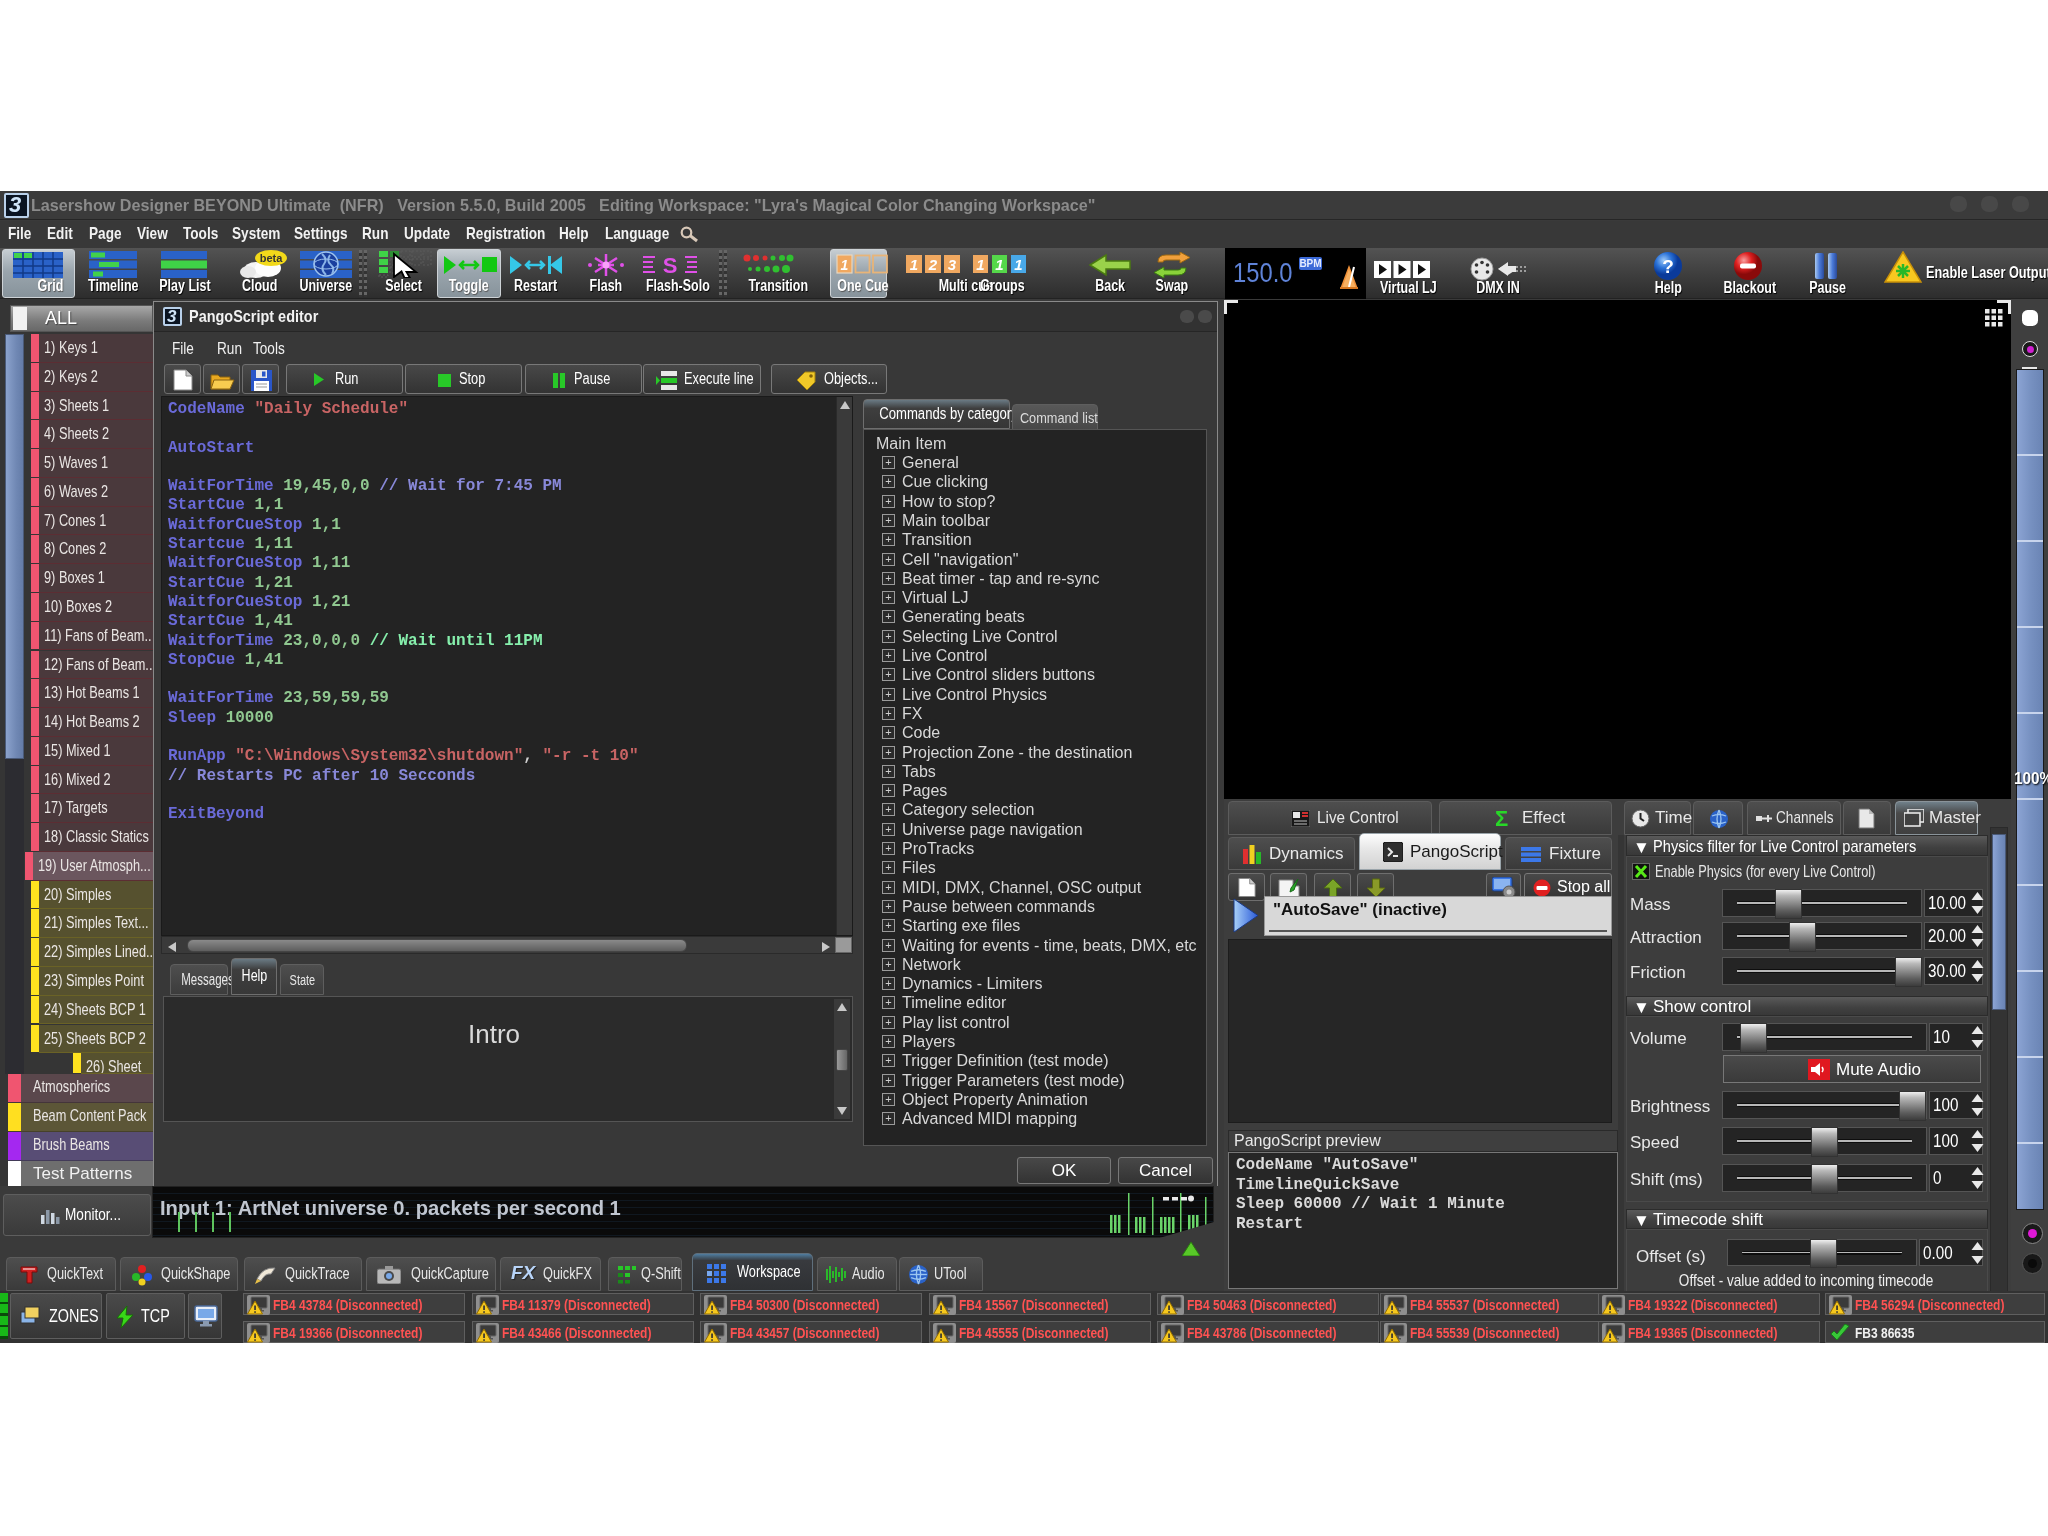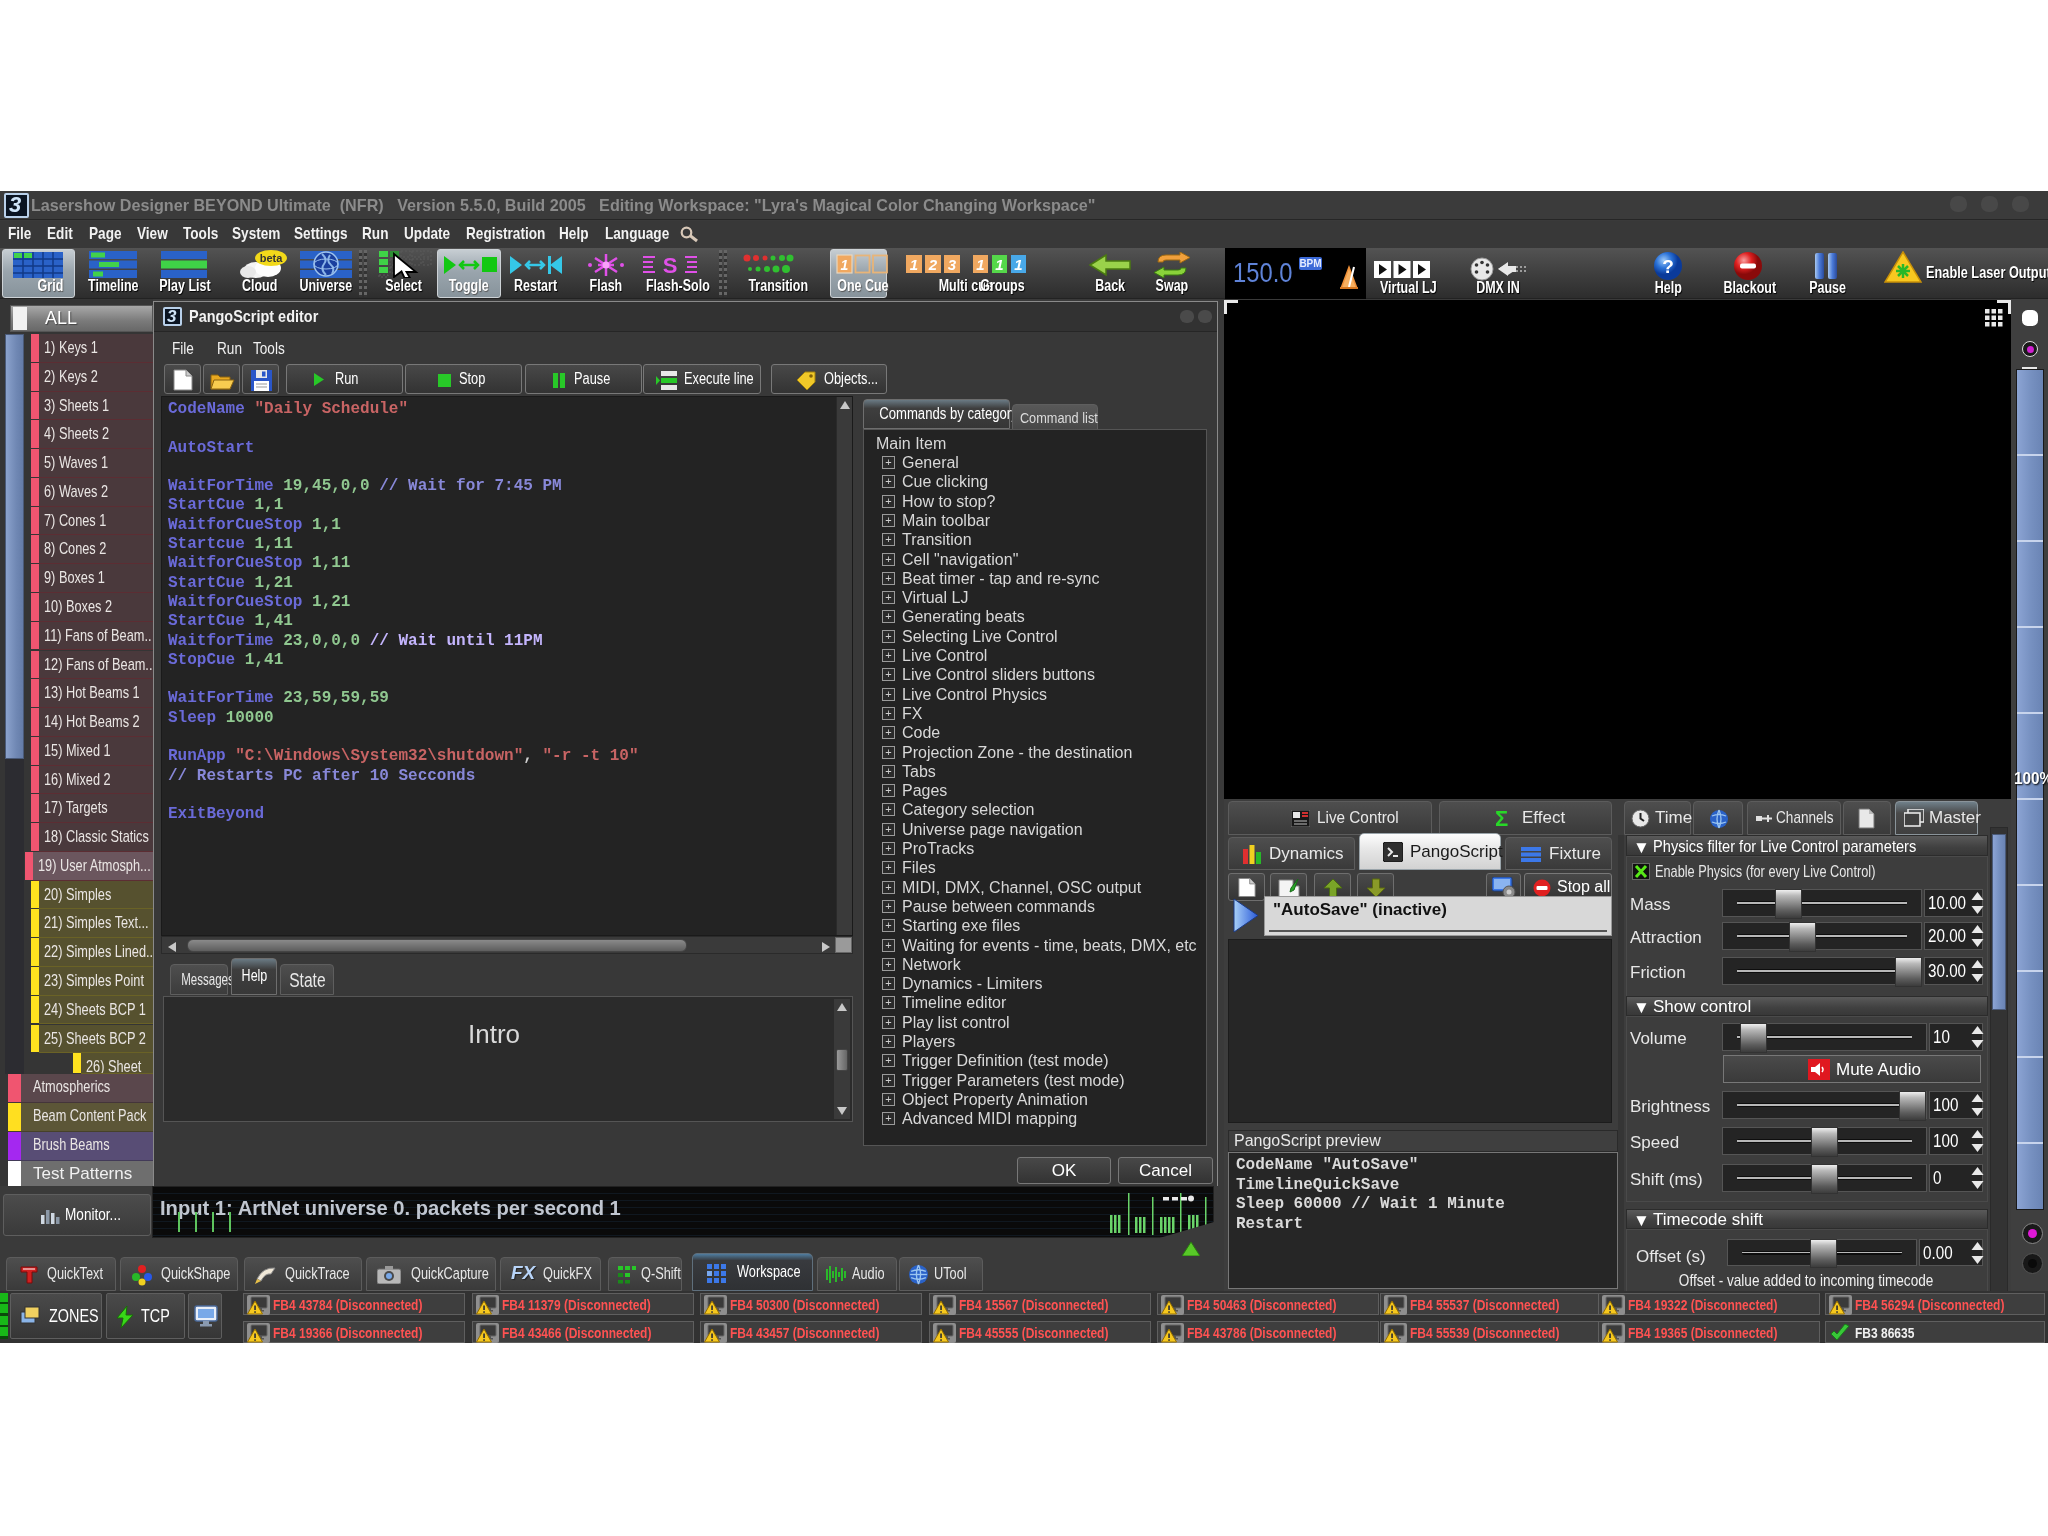--- a/index.html
+++ b/index.html
@@ -491,21 +491,21 @@
 <span style="color:#6a6ad8">AutoStart</span>
 
 <span style="color:#6a6ad8">WaitForTime</span> <span style="color:#90c890">19,45,0,0</span> <span style="color:#8888d8">// Wait for 7:45 PM</span>
 <span style="color:#6a6ad8">StartCue</span> <span style="color:#90c890">1,1</span>
 <span style="color:#6a6ad8">WaitforCueStop</span> <span style="color:#90c890">1,1</span>
 <span style="color:#6a6ad8">Startcue</span> <span style="color:#90c890">1,11</span>
 <span style="color:#6a6ad8">WaitforCueStop</span> <span style="color:#90c890">1,11</span>
 <span style="color:#6a6ad8">StartCue</span> <span style="color:#90c890">1,21</span>
 <span style="color:#6a6ad8">WaitforCueStop</span> <span style="color:#90c890">1,21</span>
 <span style="color:#6a6ad8">StartCue</span> <span style="color:#90c890">1,41</span>
-<span style="color:#6a6ad8">WaitforTime</span> <span style="color:#90c890">23,0,0,0</span> <span style="color:#c4b5fd">// Wait until 11PM</span>
+<span style="color:#6a6ad8">WaitforTime</span> <span style="color:#90c890">23,0,0,0</span> <span style="color:#86efac">// Wait until 11PM</span>
 <span style="color:#6a6ad8">StopCue</span> <span style="color:#90c890">1,41</span>
 
 <span style="color:#6a6ad8">WaitForTime</span> <span style="color:#90c890">23,59,59,59</span>
 <span style="color:#6a6ad8">Sleep</span> <span style="color:#90c890">10000</span>
 
 <span style="color:#6a6ad8">RunApp</span> <span style="color:#c86464">"C:\Windows\System32\shutdown"</span>, <span style="color:#c86464">"-r -t 10"</span>
 <span style="color:#8888d8">// Restarts PC after 10 Secconds</span>
 
 <span style="color:#6a6ad8">ExitBeyond</span></pre>
 
@@ -523,21 +523,21 @@
       <div class="abs" style="left:25px;top:2px;width:500px;height:13px;background:linear-gradient(#8a8a8a,#5e5e5e);border-radius:6px;border:1px solid #444;"></div>
       <svg style="position:absolute;right:22px;top:5px;" width="8" height="10" viewBox="0 0 8 10">
           <path d="M0 0 L0 10 L8 5 Z" fill="#c8c8c8"></path>
         </svg>
       <div class="abs" style="right:0;top:0;width:17px;height:16px;background:#9a9a9a;border:1px solid #666;"></div>
     </div>
 
     <div class="abs" style="left:0;top:656px;width:706px;height:38px;">
       <div class="abs" style="left:16px;top:6px;width:58px;height:31px;background:linear-gradient(#4e4e4e,#3c3c3c);border:1px solid #5e5e5e;border-radius:4px 4px 0 0;color:#e8e8e8;font-size:16px;text-align:center;line-height:30px;white-space:nowrap;"><span class="cc" style="transform:scaleX(0.72);">Messages</span></div>
       <div class="abs" style="left:77px;top:0px;width:46px;height:37px;background:linear-gradient(#6a7a84,#3e3e3e 30%,#383838);border:1px solid #6e6e6e;border-radius:4px 4px 0 0;color:#fff;font-size:16px;text-align:center;line-height:34px;white-space:nowrap;"><span class="cc">Help</span></div>
-      <div class="abs" style="left:126px;top:6px;width:54px;height:31px;background:linear-gradient(#4e4e4e,#3c3c3c);border:1px solid #5e5e5e;border-radius:4px 4px 0 0;color:#e8e8e8;font-size:20px;text-align:center;line-height:30px;white-space:nowrap;"><span class="cc">State</span></div>
+      <div class="abs" style="left:126px;top:6px;width:44px;height:31px;background:linear-gradient(#4e4e4e,#3c3c3c);border:1px solid #5e5e5e;border-radius:4px 4px 0 0;color:#e8e8e8;font-size:14px;text-align:center;line-height:30px;white-space:nowrap;"><span class="cc">State</span></div>
     </div>
 
     <div class="abs" style="left:9px;top:694px;width:690px;height:126px;background:#2b2b2b;border:1px solid #555;overflow:hidden;">
       <div class="abs" style="left:0;top:22px;width:660px;text-align:center;font-size:26px;color:#d8d8d8;">Intro</div>
       <div class="abs" style="right:2px;top:2px;width:16px;height:120px;background:#3a3a3a;">
         <svg style="position:absolute;left:3px;top:4px;" width="10" height="8" viewBox="0 0 10 8">
             <path d="M5 0 L10 8 L0 8 Z" fill="#c8c8c8"></path>
           </svg>
         <div class="abs" style="left:2px;top:50px;width:12px;height:22px;background:linear-gradient(90deg,#9a9a9a,#666);border:1px solid #444;border-radius:2px;"></div>
         <svg style="position:absolute;left:3px;bottom:4px;width:10px;height:8px;" viewBox="0 0 10 8">

